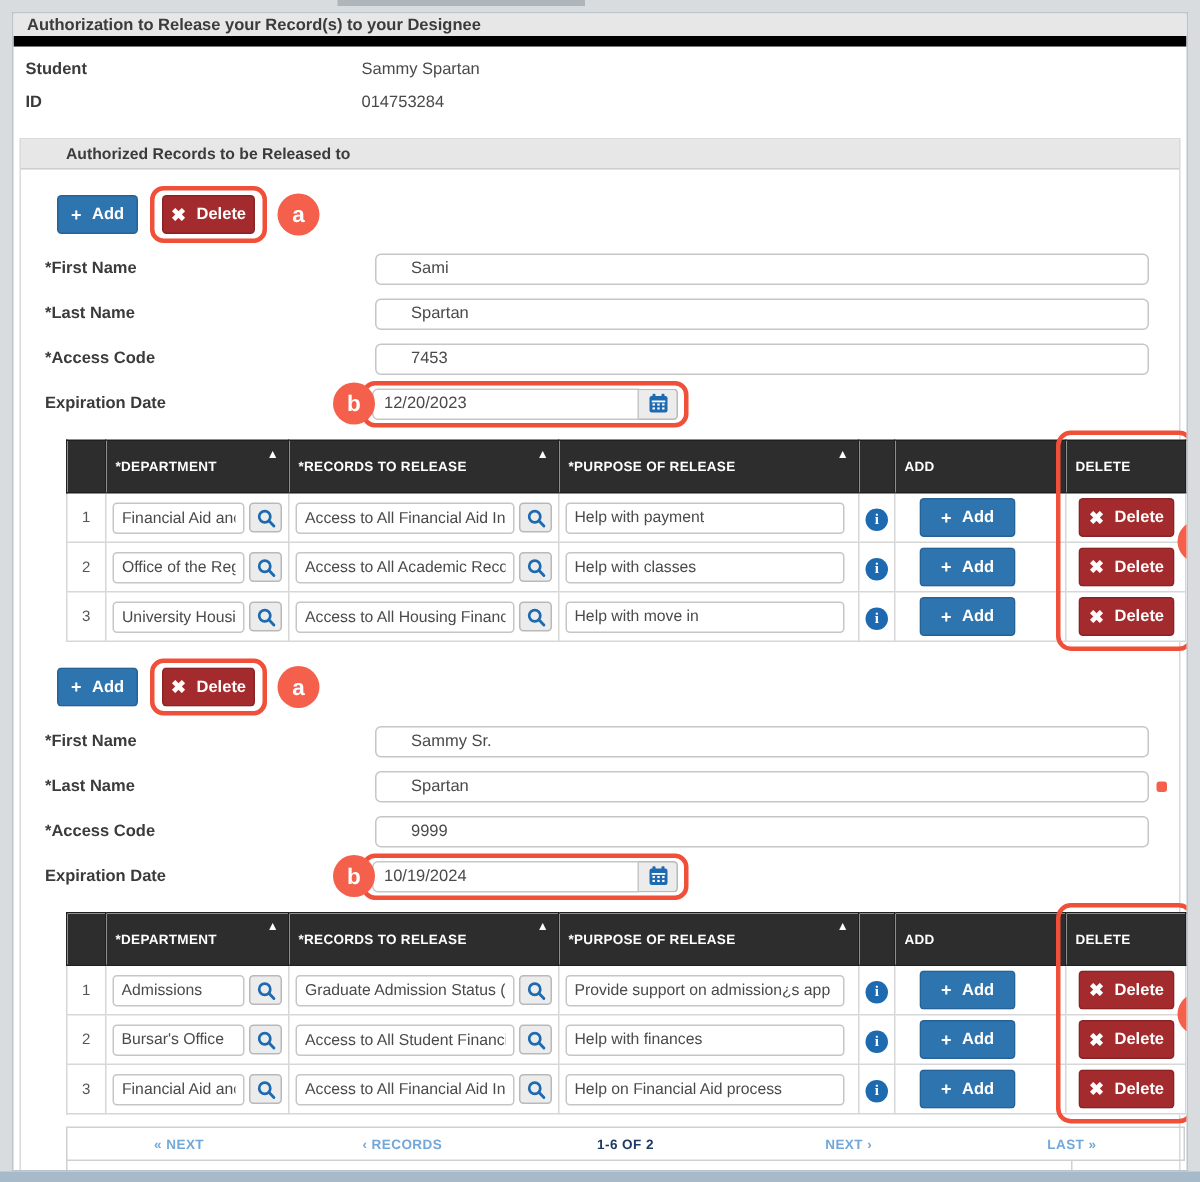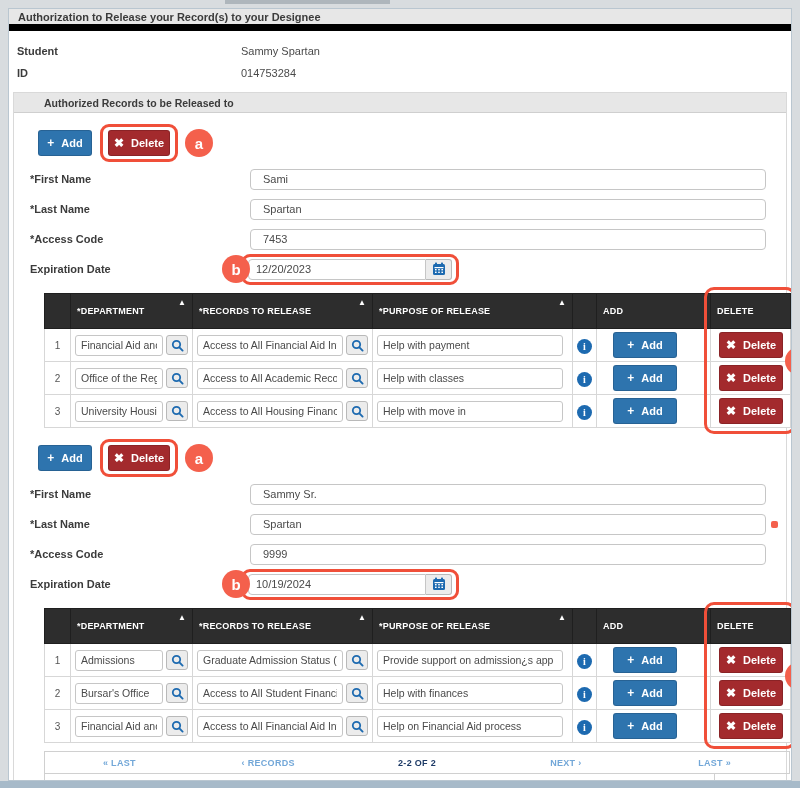--- a/index.html
+++ b/index.html
@@ -16,21 +16,21 @@
   .panel {
     position:absolute; left:8px; top:8px; width:784px; height:773px;
     background:#fff; border:1px solid #b9c6d0; overflow:hidden;
   }
   .title-bar {
     height:22px; background:#e7e7e7; border-bottom:7px solid #000000;
     display:flex; align-items:center; padding-left:9px;
     font-size:11px; font-weight:bold; color:#3b3b3b;
   }
   .kv-rows { padding:9px 8px 4px 8px; }
-  .kv-row { display:flex; height:22px; align-items:center; }
+  .kv-row { display:flex; height:22px; }
   .kv-label { width:224px; font-size:11px; font-weight:bold; color:#3b3b3b; }
   .kv-value { font-size:11px; color:#4a4a4a; }
 
   .group-box { margin:4px 4px 0 4px; border:1px solid #d9d9d9; background:#fff; padding-bottom:32px; }
   .section-bar {
     height:20px; background:#e7e7e7; border-bottom:1px solid #cfcfcf;
     display:flex; align-items:center; padding-left:30px;
     font-size:10.5px; font-weight:bold; color:#3b3b3b;
   }
   .gb-inner { padding:0 0 0 12px; }
@@ -55,21 +55,21 @@
     display:inline-flex; align-items:center; justify-content:center; flex:0 0 auto;
   }
   .badge-a { margin-left:7px; }
 
   
   .field-row { display:flex; align-items:center; height:30px; padding-left:4px; position:relative; }
   .f-label { width:220px; font-size:11px; font-weight:bold; color:#3b3b3b; }
   .f-input {
     width:516px; height:21px; border:1px solid #c6c6c6; border-radius:4px;
     font-family:"Liberation Sans","DejaVu Sans",sans-serif;
-    font-size:11px; color:#4a4a4a; padding:0 12px; background:#fff;
+    font-size:11px; color:#4a4a4a; padding:0 23px; background:#fff;
   }
   .req-dot { width:7px; height:7px; background:#f4604c; border-radius:2px; margin-left:5px; }
 
   .exp-row .f-label { width:192px; }
   .badge-b { margin-right:-9px; position:relative; z-index:2; }
   .exp-box { border:3px solid #f04f39; border-radius:9px; padding:2px 4px; display:inline-flex; align-items:center; gap:0; }
   .date-input { width:178px; height:21px; border:1px solid #c6c6c6; border-radius:4px 0 0 4px; font-size:11px; color:#4a4a4a; padding:0 7px; font-family:"Liberation Sans","DejaVu Sans",sans-serif; }
   .cal-btn {
     width:26px; height:21px; background:#ececec; border:1px solid #b9b9b9; border-left:none;
     border-radius:0 3px 3px 0; display:inline-flex; align-items:center; justify-content:center; cursor:pointer;
@@ -503,23 +503,23 @@
                     </button></td>
             </tr>
           </tbody>
             </table>
           <div class="del-outline"></div>
           <span class="badge badge-c">c</span>
         </div>
       </div>
 
       <div class="pager">
-        <span class="pg pg-link">« LAST</span>
+        <span class="pg pg-link">« NEXT</span>
         <span class="pg pg-link">‹ RECORDS</span>
-        <span class="pg pg-range">2-2 OF 2</span>
+        <span class="pg pg-range">1-6 OF 2</span>
         <span class="pg pg-link">NEXT ›</span>
         <span class="pg pg-link">LAST »</span>
       </div>
       <div class="find-bar">
         <span class="find-link">FIND</span>
       </div>
 
     </div>
   </div>
 

